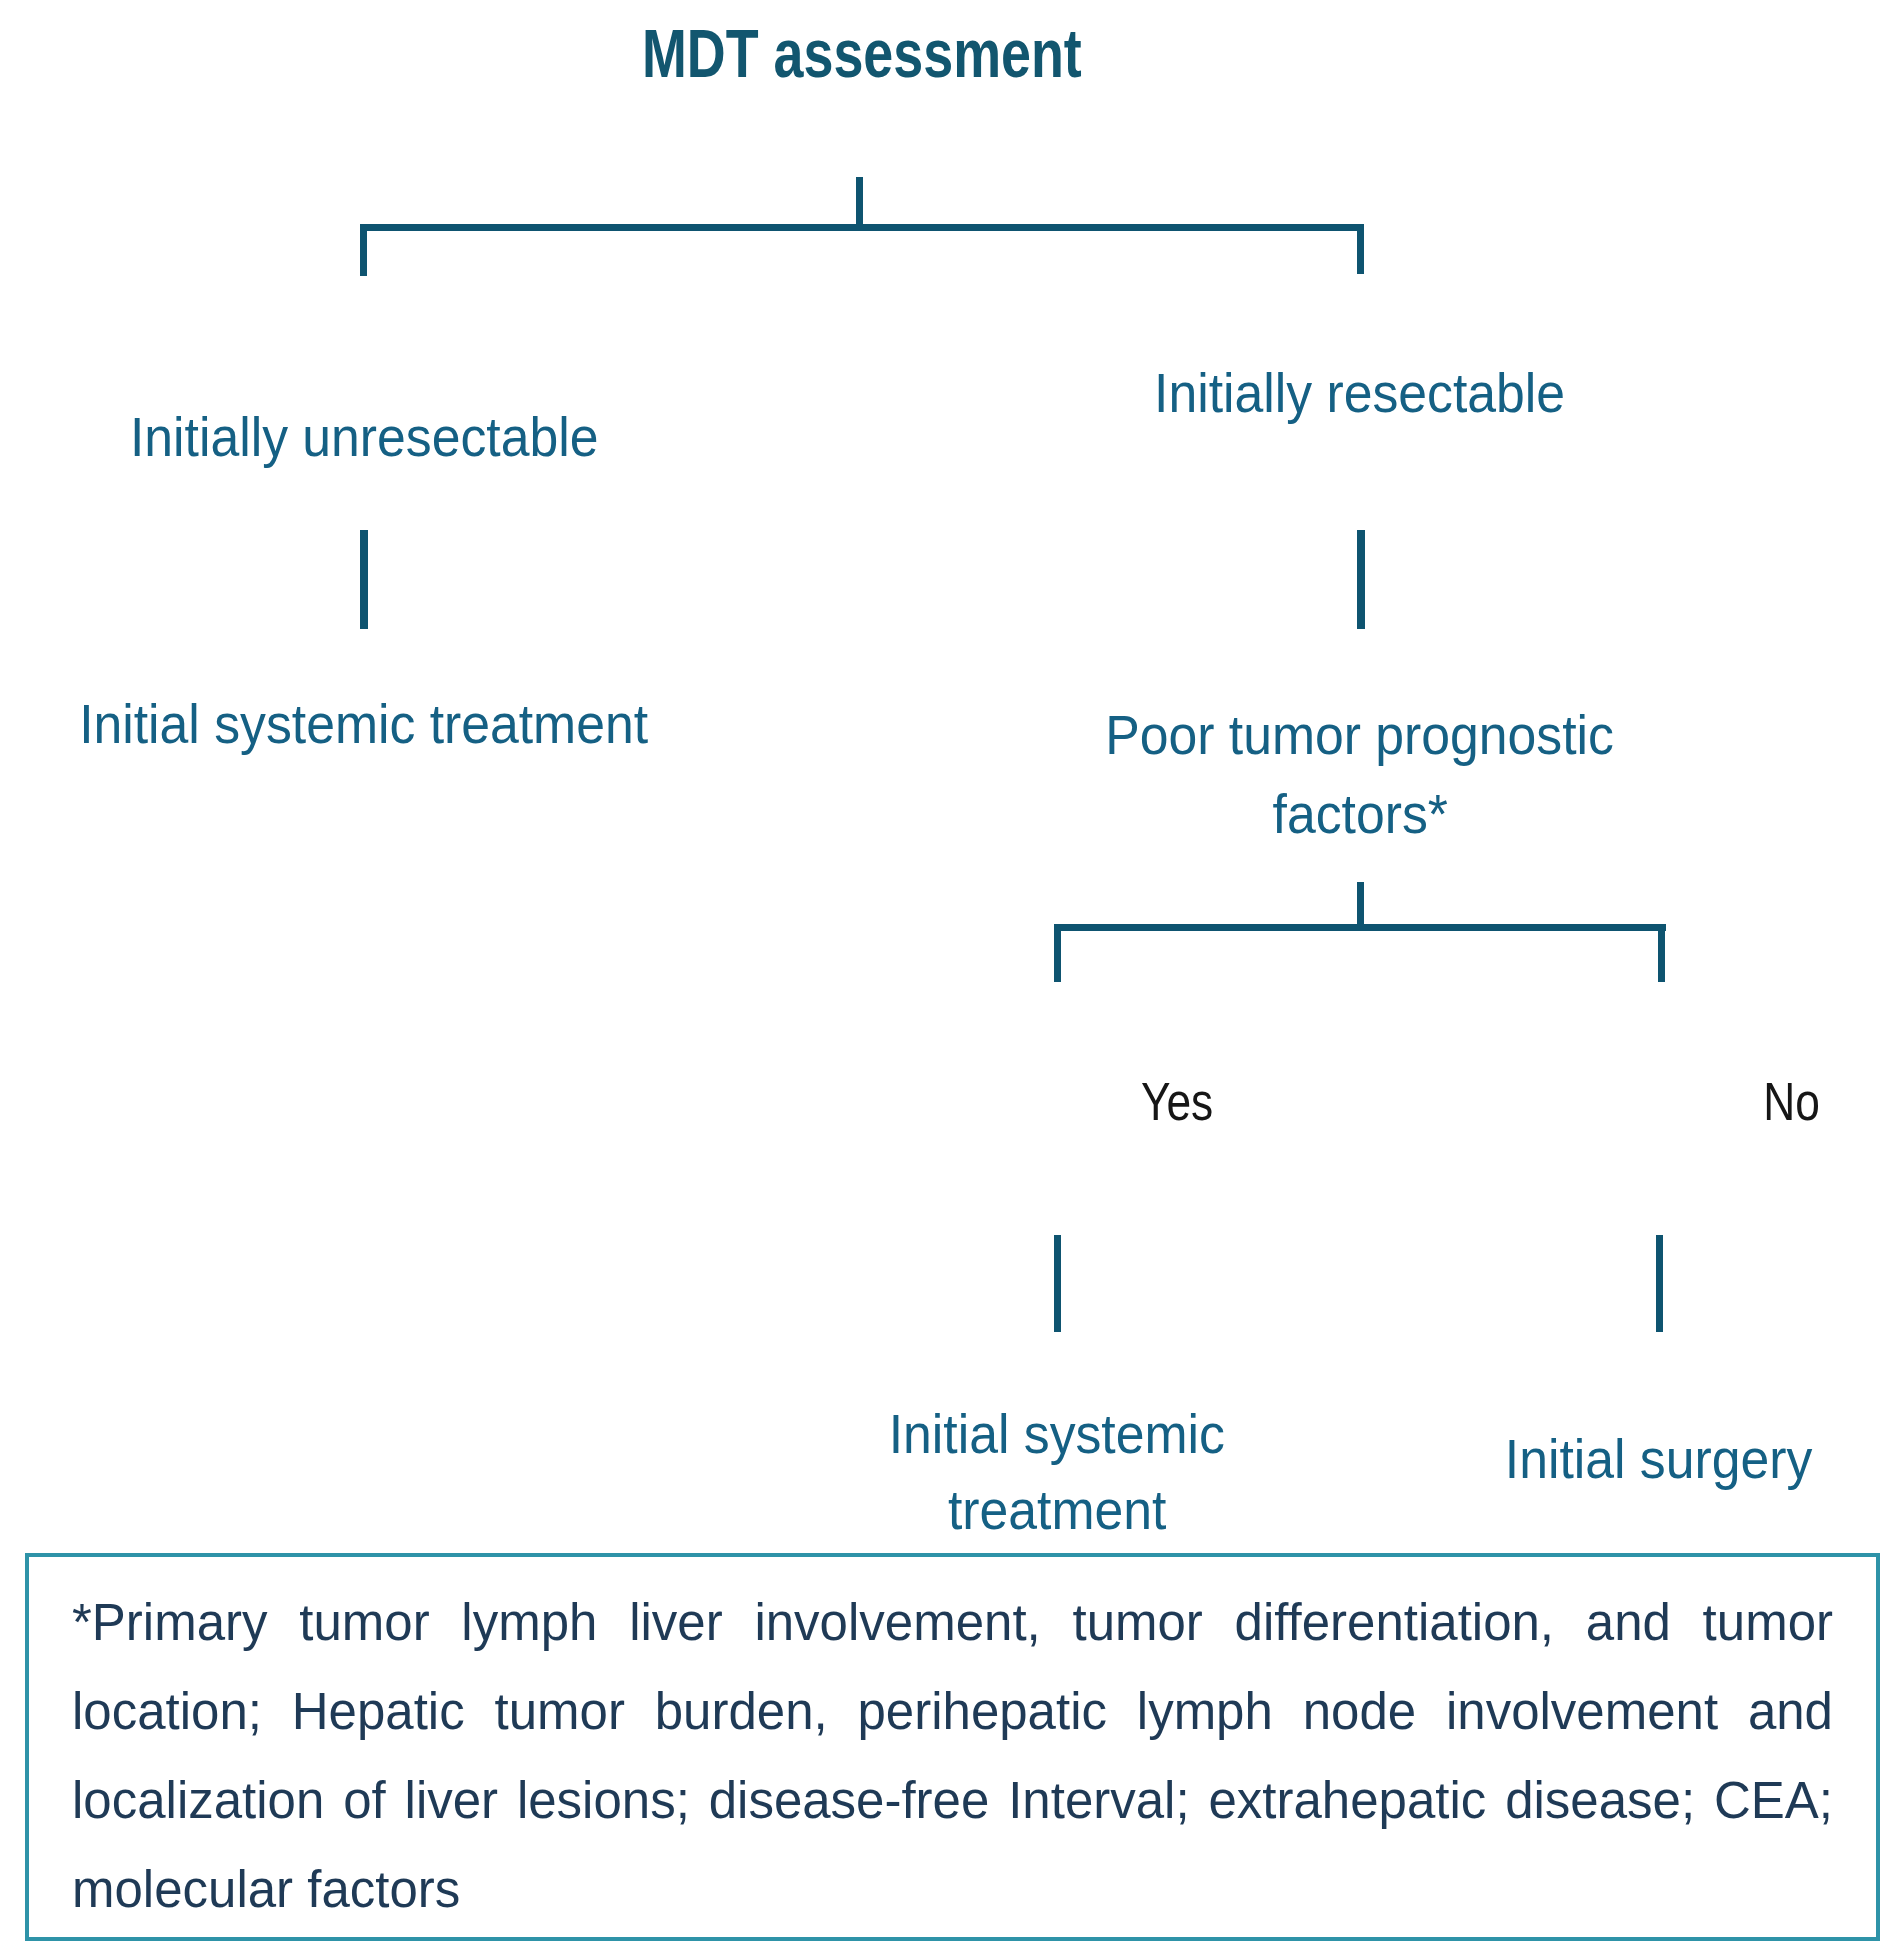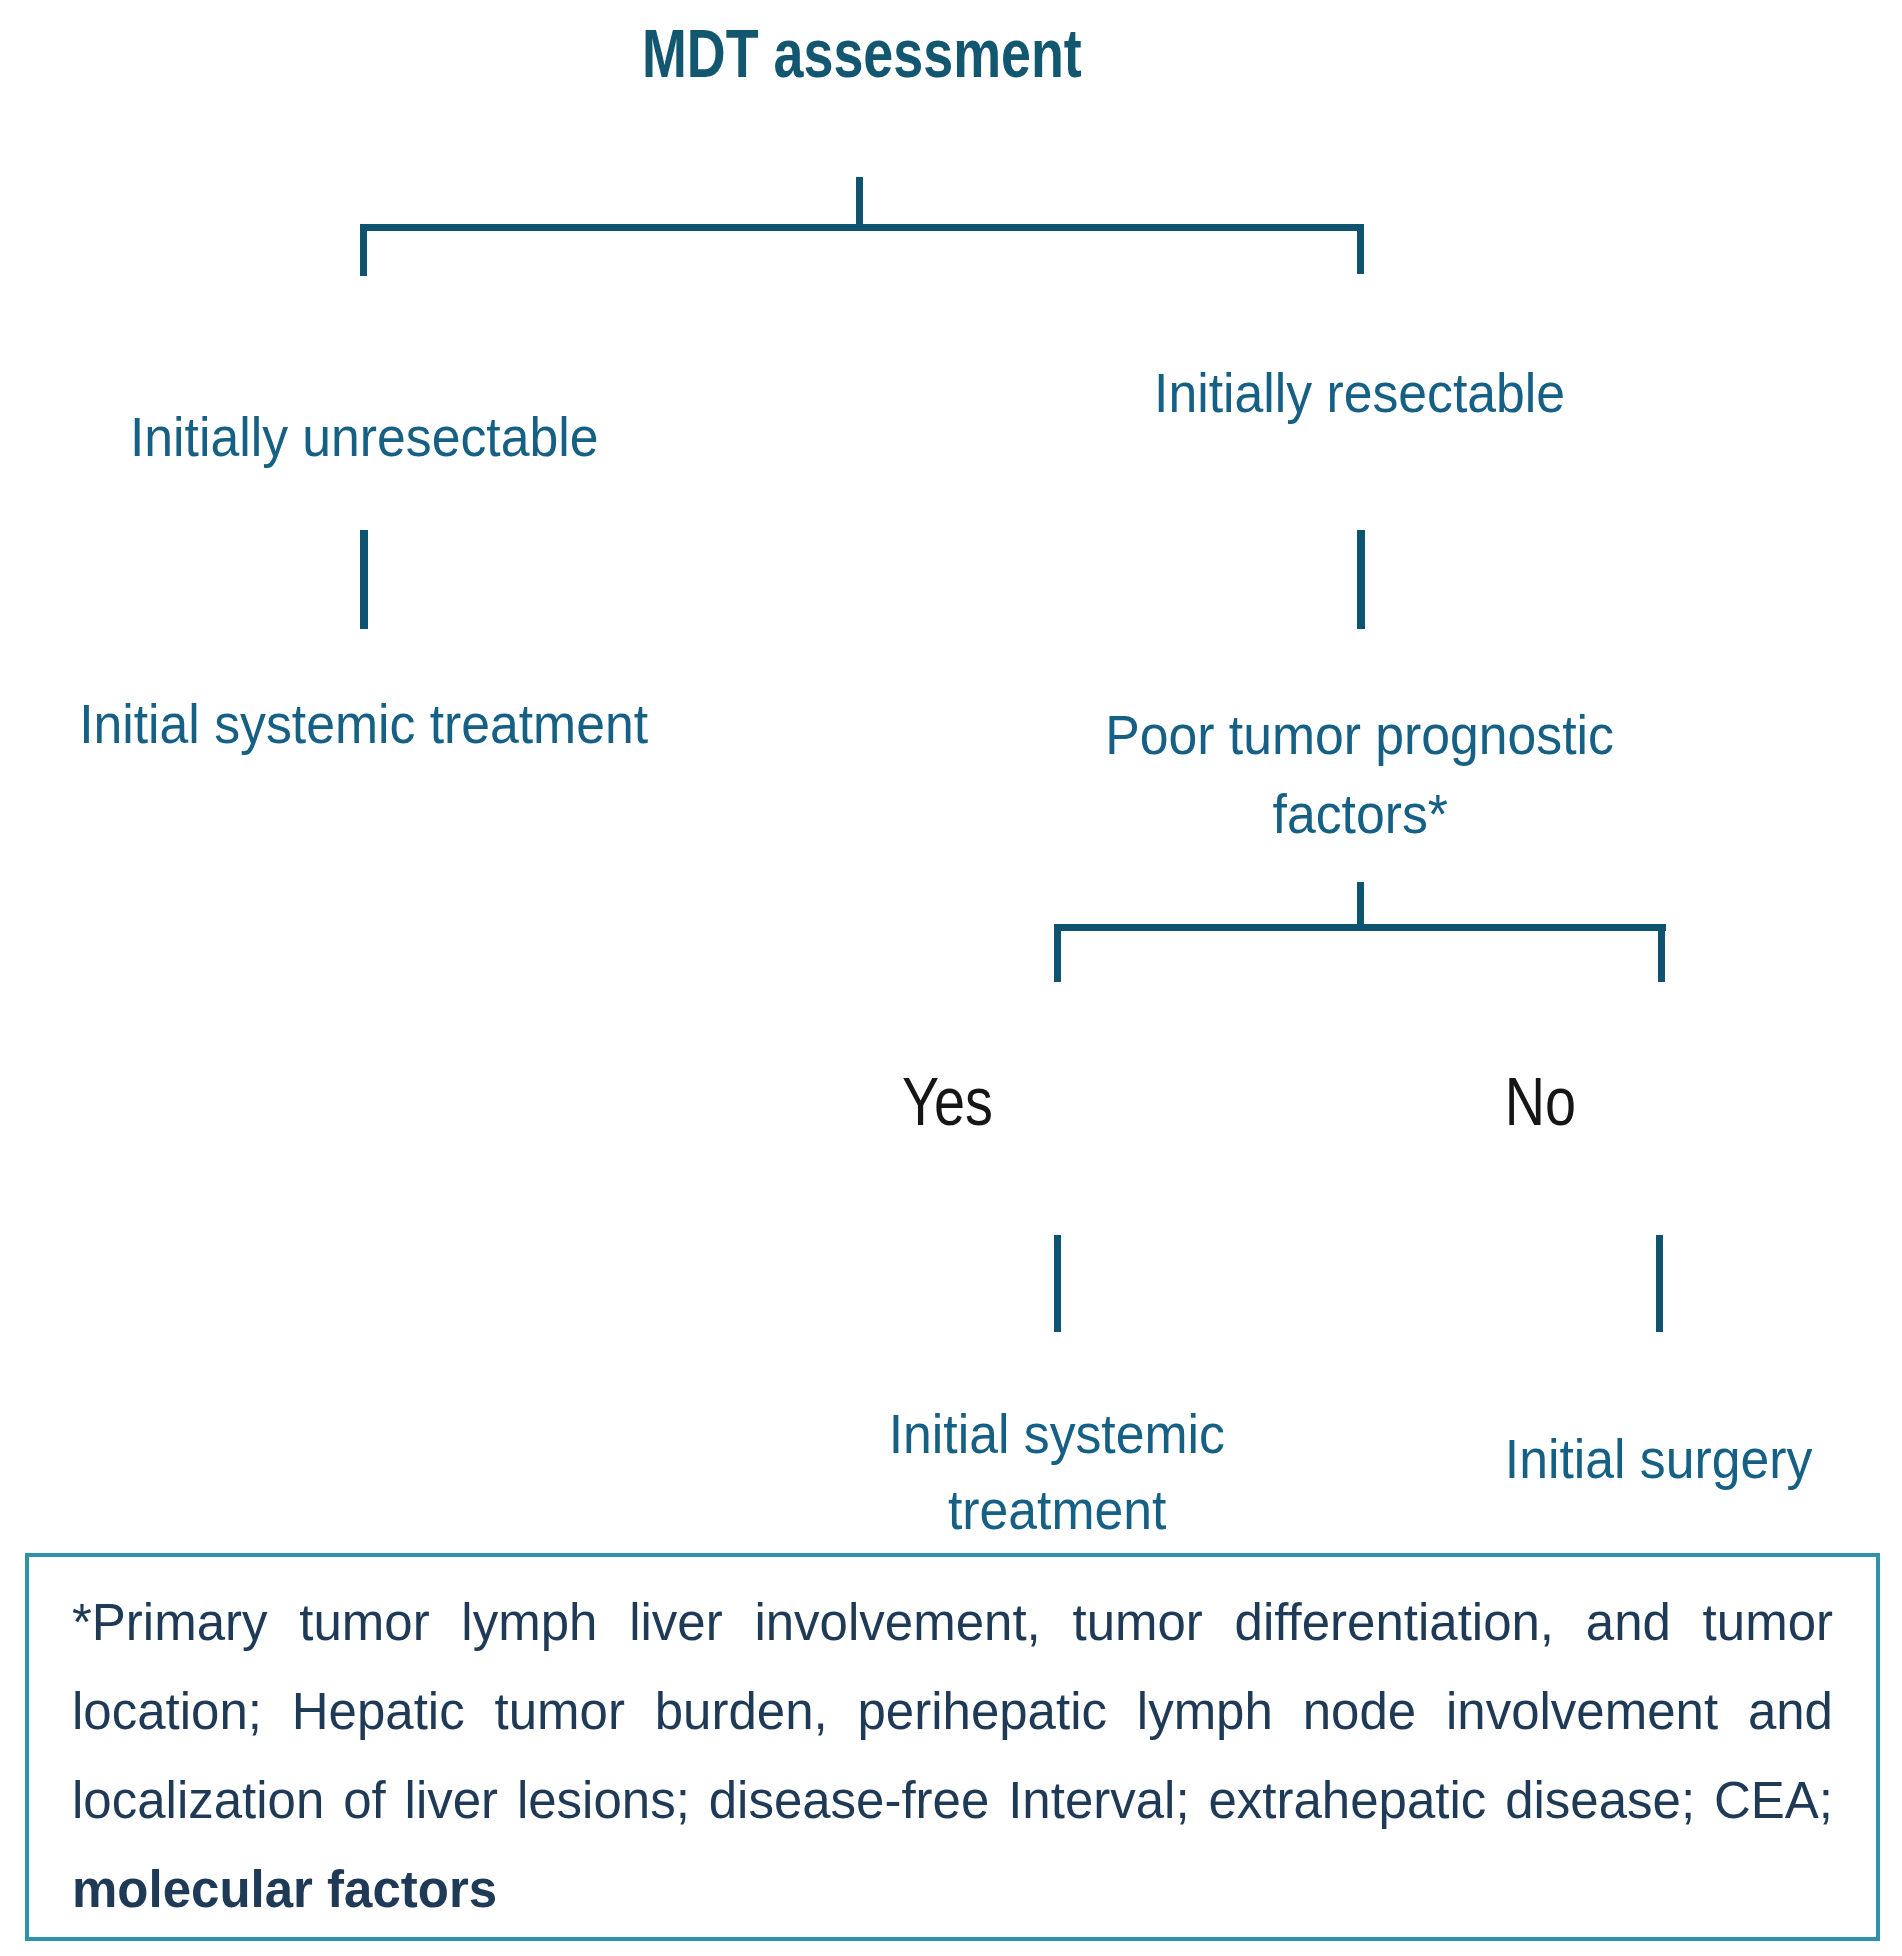--- a/index.html
+++ b/index.html
@@ -35,23 +35,23 @@
     font-weight:bold;
     font-size:69px;
     line-height:76px;
     text-align:center;
     white-space:nowrap;
   }
   .title .cond{transform:scaleX(0.78);}
   .yn{
     position:absolute;
     color:var(--yesno);
-    font-size:68px;
+    font-size:54px;
     line-height:59px;
-    text-align:left;
+    text-align:right;
     white-space:nowrap;
   }
   .yn .cond{transform:scaleX(0.82);}
   .outcome{line-height:86px;}
   .decision{line-height:79px;}
   .leaf{line-height:76px;}
   #footnote-box{
     position:absolute;
     left:25px;top:1553px;
     width:1855px;height:388px;
@@ -61,21 +61,21 @@
     background:var(--background);
   }
   .noteline{
     color:var(--notetext);
     font-size:51px;
     line-height:89px;
     text-align:justify;
     text-align-last:justify;
     white-space:normal;
   }
-  .noteline.last{text-align:center;text-align-last:left;font-weight:bold;}
+  .noteline.last{text-align:center;text-align-last:left;}
 </style>
 </head>
 <body>
 
 <div id="canvas">
 
   <div class="title" style="left:451px;top:16.4px;width:822px;">
     <span class="cond">MDT assessment</span>
   </div>
 

